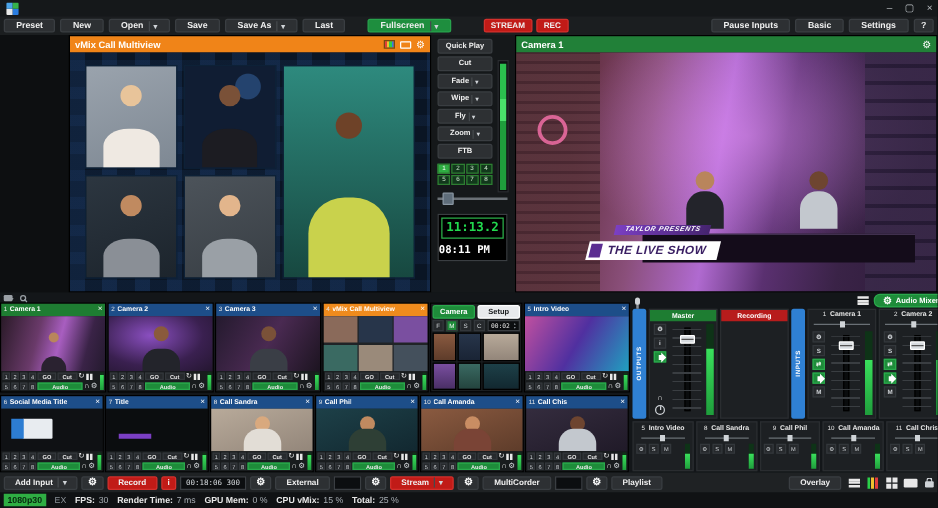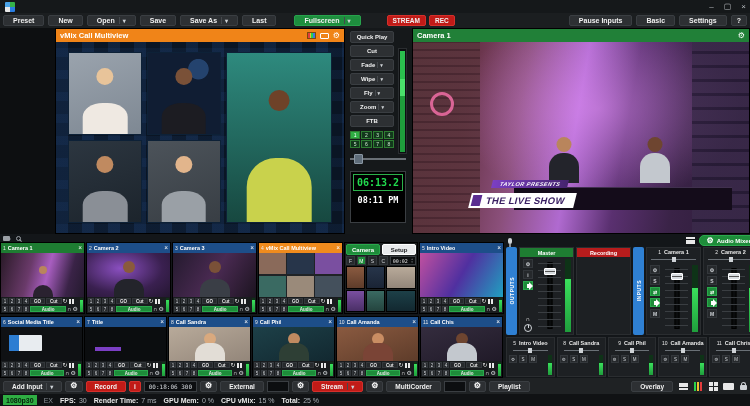--- a/index.html
+++ b/index.html
@@ -73,21 +73,21 @@
   .numgrid{width:44px;display:grid;grid-template-columns:repeat(4,1fr);gap:1px;margin-top:2px;}
   .numcell{height:8px;background:#12381c;border:1px solid #2e7d32;color:#cfe8cf;font-size:5px;
            display:flex;align-items:center;justify-content:center;}
   .numcell:first-child{background:#2fae43;color:#fff;}
   .hslider{width:56px;height:10px;position:relative;margin-top:4px;}
   .hslider::before{content:'';position:absolute;left:0;right:0;top:4px;height:2px;background:#6a7076;}
   .hknob{position:absolute;left:4px;top:0;width:9px;height:10px;background:#5f6d7a;border:1px solid #8a97a3;border-radius:1px;}
   .clock{width:56px;margin-top:5px;background:#000;border:1px solid #3a3e42;}
   .clock-time{margin:2px;border:1px solid #2bb14a;color:#21d94e;font-family:"DejaVu Sans Mono",monospace;
               font-size:10px;font-weight:bold;text-align:center;padding:2px 0;}
-  .clock-ampm{color:#fff;font-family:"DejaVu Sans Mono",monospace;font-size:8.5px;font-weight:bold;text-align:center;padding:2px 0 17px;}
+  .clock-ampm{color:#fff;font-family:"DejaVu Sans Mono",monospace;font-size:8.5px;font-weight:bold;text-align:left;padding:2px 0 3px;}
 
   
   .pg-video{flex:1;position:relative;overflow:hidden;
     background:linear-gradient(100deg,#4a2e33 0%,#69344a 18%,#8a4f7a 32%,#b06ad0 48%,#5a3070 62%,#3a2347 78%,#2c1b38 100%);}
   .pg-video .glow{position:absolute;inset:0;background:radial-gradient(ellipse at 55% 35%,rgba(235,150,255,.5),transparent 55%);}
   .bricks{position:absolute;left:0;top:0;bottom:0;width:20%;
     background:repeating-linear-gradient(0deg,#5a343c 0 6px,#46262e 6px 8px);opacity:.85;}
   .neon{position:absolute;left:5%;top:26%;width:24px;height:24px;border:3px solid #e86aa0;border-radius:50%;opacity:.9;}
   .shelf{position:absolute;right:0;top:0;bottom:0;width:17%;
     background:repeating-linear-gradient(0deg,#3a2a4a 0 11px,#241a33 11px 14px);opacity:.8;}
@@ -437,21 +437,21 @@
   </div>
 
   <div class="numcell">
     <span>8</span>
   </div>
 </div>
     <div class="hslider">
         <span class="hknob"></span>
       </div>
     <div class="clock">
-      <div class="clock-time">06:13.2</div>
+      <div class="clock-time">11:13.2</div>
       <div class="clock-ampm">08:11 PM</div>
     </div>
     <div class="tbar"></div>
   </div>
 
   <div class="panel program-panel">
     <div class="panel-header green">
       <span class="panel-title">Camera 1</span>
       <div class="ph-icons">
           <span class="gear">⚙</span>

